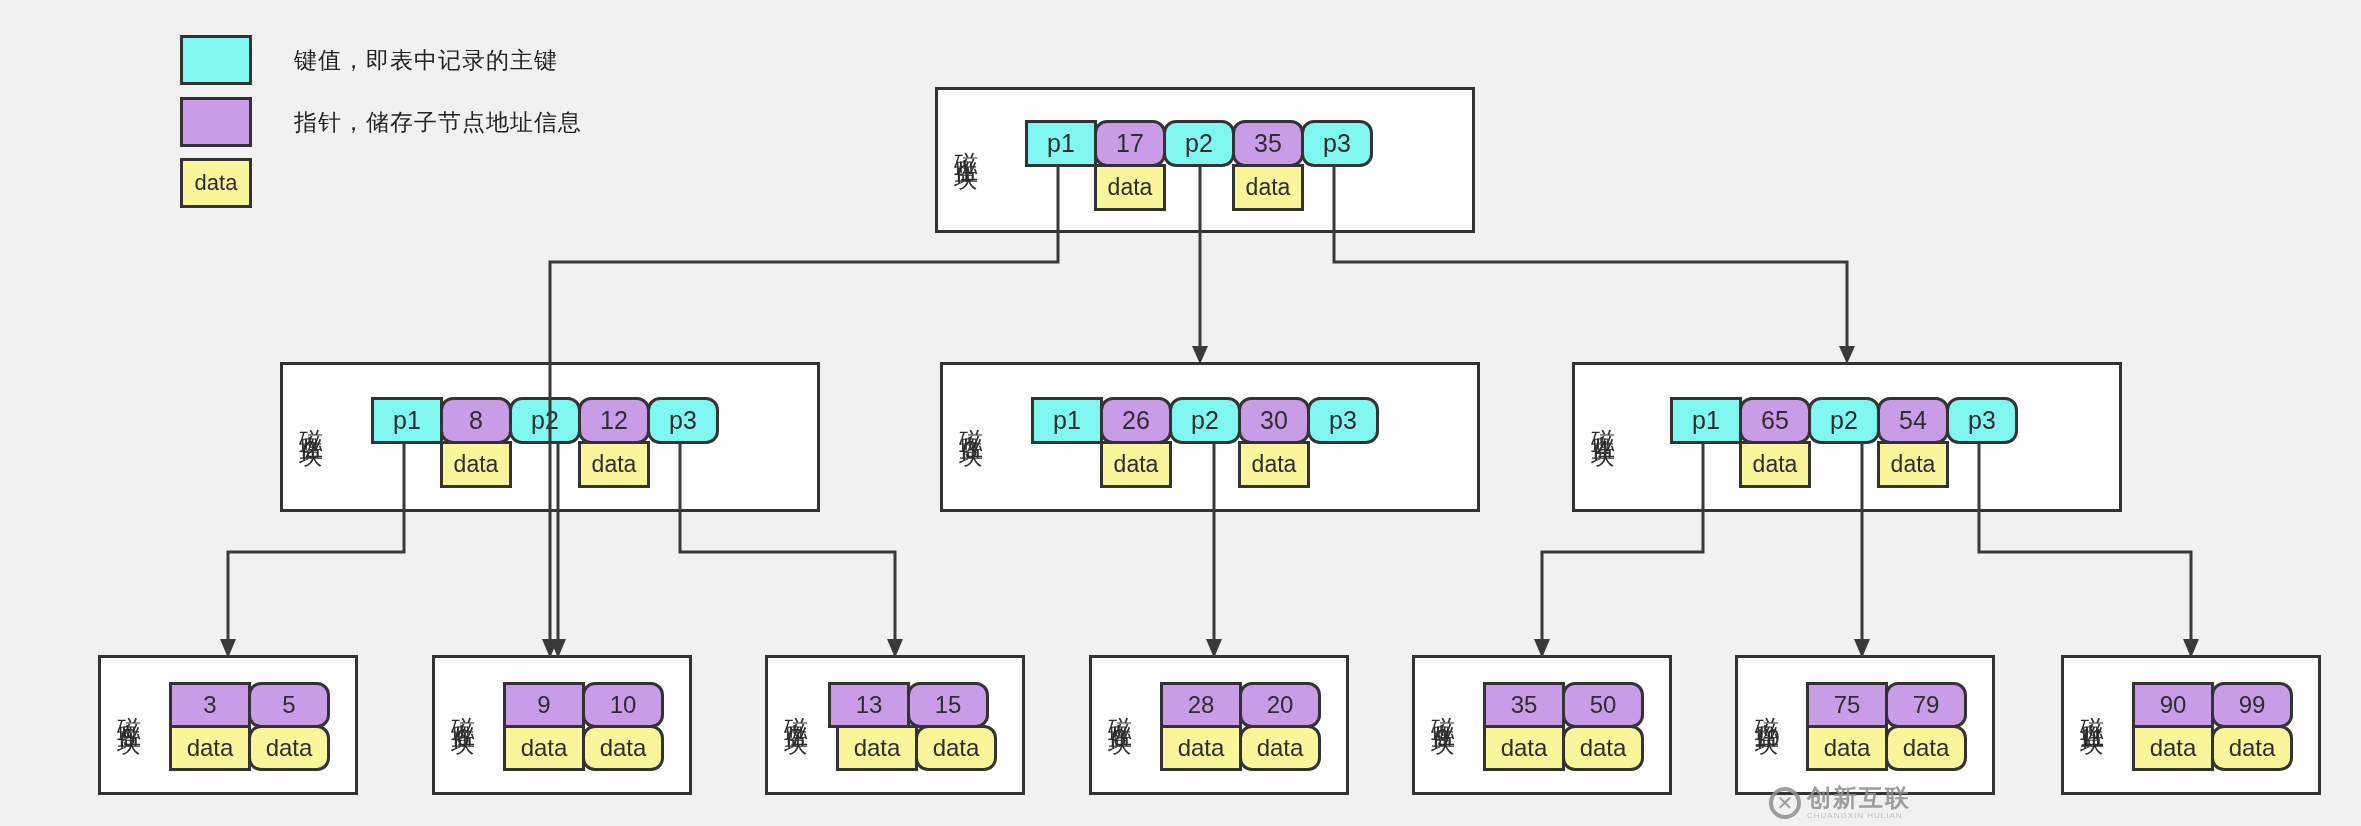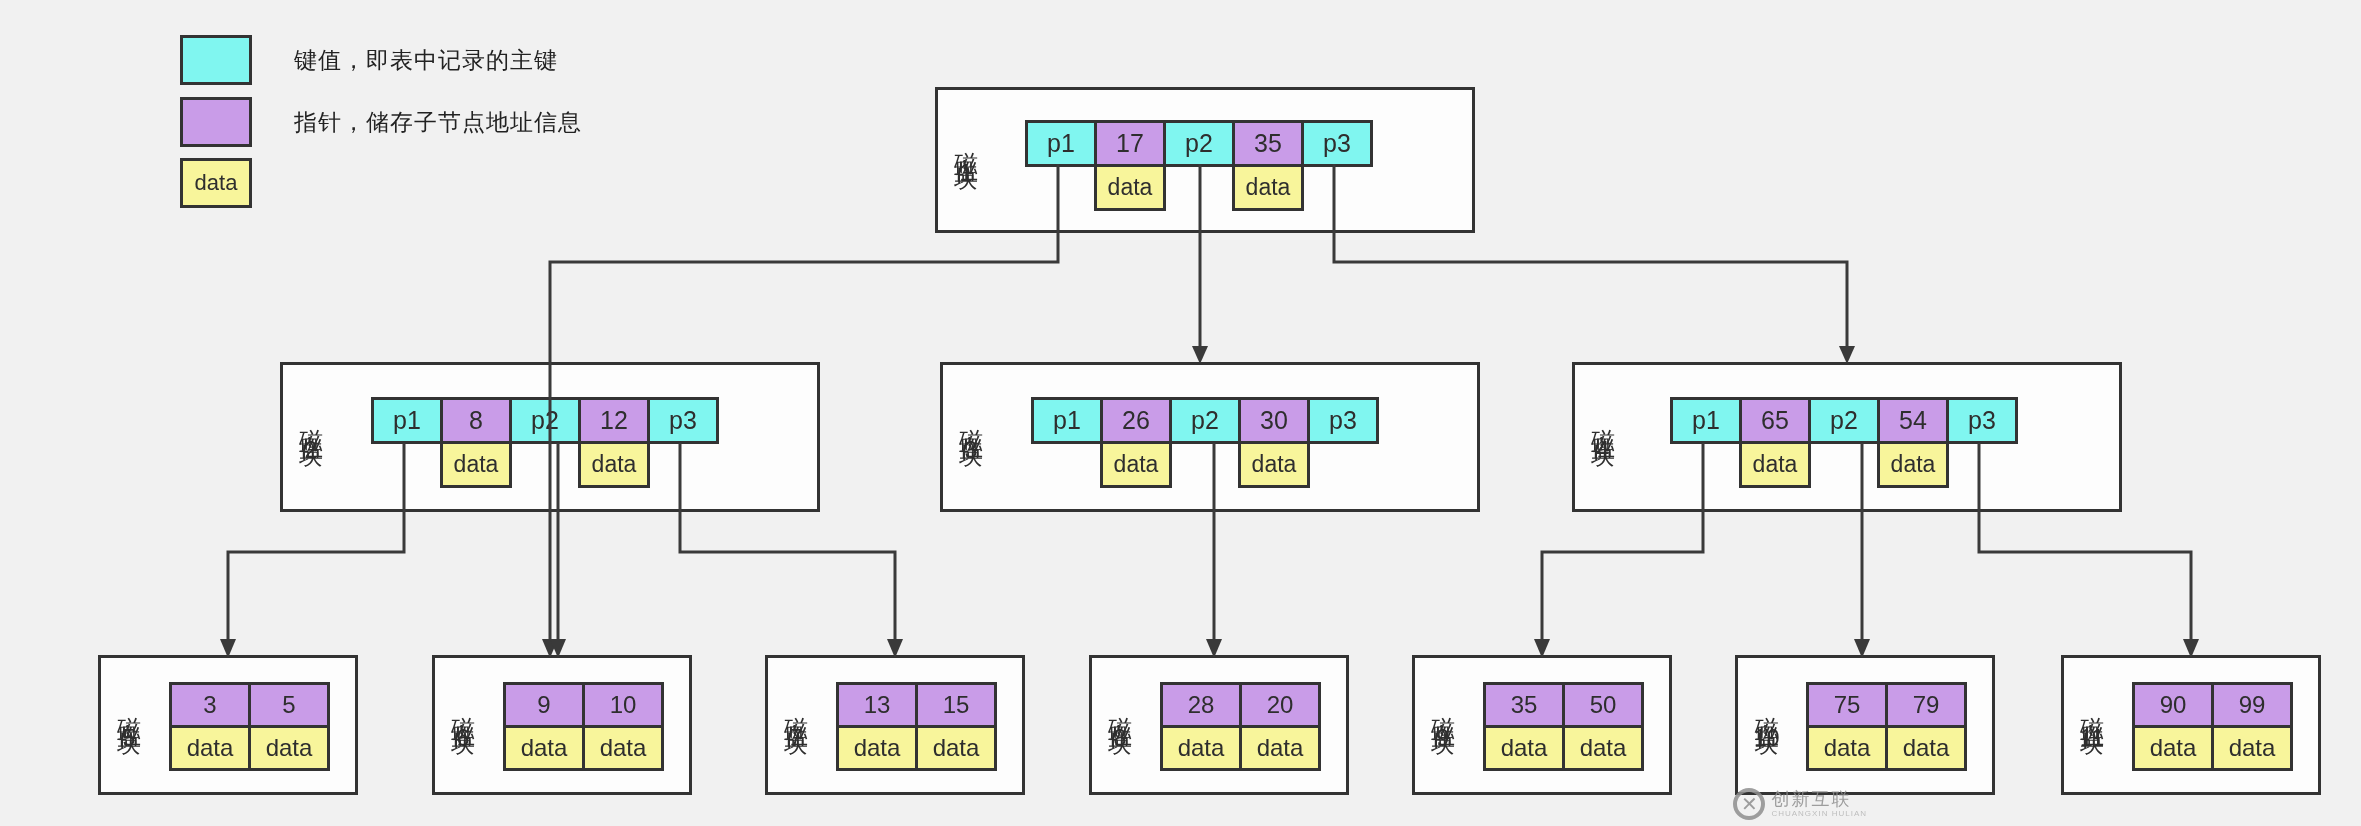--- a/index.html
+++ b/index.html
@@ -2,59 +2,59 @@
 <html style="--bg: #f1f1f1; --node-fill: #fdfdfd; --border: #333333; --line: #3a3a3a; --cell-cyan: #80f6f0; --cell-purple: #c99ce8; --cell-yellow: #f8f59b; --text: #2e2e2e; --wm: #8f8f8f; --wm-sub: #b5b5b5;"><head>
 <meta charset="utf-8">
 <style>
   :root{
     --bg:#f1f1f1; --node-fill:#fdfdfd; --border:#333333; --line:#3a3a3a;
     --cell-cyan:#80f6f0; --cell-purple:#c99ce8; --cell-yellow:#f8f59b;
     --text:#2e2e2e; --wm:#8f8f8f; --wm-sub:#b5b5b5;
   }
   html,body{margin:0;padding:0;}
   body{background:var(--bg);font-family:"Liberation Sans","DejaVu Sans",sans-serif;overflow:hidden;}
-  .canvas{position:relative;width:1873px;height:826px;background:var(--bg);}
+  .canvas{position:relative;width:1873px;height:826px;background:var(--bg);padding-left:44px;}
 
   
   .legend{position:absolute;left:0;top:0;}
   .lg-row{position:absolute;display:flex;align-items:center;}
   .lg-swatch{width:72px;height:50px;border:3px solid var(--border);box-sizing:border-box;
     display:flex;align-items:center;justify-content:center;font-size:22px;color:var(--text);}
   .lg-label{margin-left:42px;font-size:23px;color:#222;white-space:nowrap;letter-spacing:1px;}
 
   
   .node{position:absolute;background:var(--node-fill);border:3px solid var(--border);box-sizing:border-box;}
   .vlabel{position:absolute;left:16px;top:50%;transform:translateY(-50%);
     display:flex;flex-direction:column;align-items:center;color:var(--text);}
   .vchars{writing-mode:vertical-rl;text-orientation:upright;font-size:24px;line-height:1.0;letter-spacing:7px;}
   .vnum{font-size:23px;margin-top:6px;}
   .cellrow{position:absolute;display:flex;text-align:center;}
   .cell{width:72px;height:47px;border:3px solid var(--border);box-sizing:border-box;
     display:flex;align-items:center;justify-content:center;font-size:25px;color:var(--text);}
-  .cell + .cell{margin-left:-3px;}
+  .cell + .cell{margin-left:-3px;border-radius:13px;}
   .cyan{background:var(--cell-cyan);}
   .purple{background:var(--cell-purple);}
   .yellow{background:var(--cell-yellow);}
   .databox{position:absolute;width:72px;height:47px;border:3px solid var(--border);box-sizing:border-box;
     background:var(--cell-yellow);display:flex;align-items:center;justify-content:center;
     font-size:23px;color:var(--text);}
   .leaf .cell{width:82px;height:46px;font-size:24px;}
 
   
   .wires{position:absolute;left:0;top:0;pointer-events:none;}
   .wires path{fill:none;stroke:var(--line);stroke-width:3;}
   .wires polygon{fill:var(--line);stroke:none;}
 
   
   .watermark{position:absolute;right:6px;bottom:6px;display:flex;align-items:center;opacity:.85;}
   .wm-icon{width:32px;height:32px;border-radius:50%;border:4px solid var(--wm);box-sizing:border-box;
     display:flex;align-items:center;justify-content:center;color:var(--wm);
     font-size:20px;font-weight:bold;margin-right:6px;}
   .wm-text{display:flex;flex-direction:column;line-height:1;}
-  .wm-brand{font-size:18px;font-weight:normal;color:var(--wm);letter-spacing:2px;}
+  .wm-brand{font-size:24px;font-weight:bold;color:var(--wm);letter-spacing:2px;}
   .wm-sub{font-size:8px;color:var(--wm-sub);letter-spacing:1px;margin-top:2px;}
 </style>
 </head>
 <body>
 
 <div class="canvas">
 
   <div class="legend">
     <div class="lg-row" style="left:180px;top:35px">
       <div class="lg-swatch cyan"></div>
@@ -161,21 +161,21 @@
       <div class="cell yellow">data</div>
       <div class="cell yellow">data</div>
     </div>
   </div>
 
   <div class="node leaf" style="left:765px;top:655px;width:260px;height:140px">
     <div class="vlabel">
       <span class="vchars">磁盘块</span>
       <span class="vnum">7</span>
     </div>
-    <div class="cellrow" style="left:68px;top:24px">
+    <div class="cellrow" style="left:60px;top:24px">
       <div class="cell purple">13</div>
       <div class="cell purple">15</div>
     </div>
     <div class="cellrow" style="left:68px;top:67px">
       <div class="cell yellow">data</div>
       <div class="cell yellow">data</div>
     </div>
   </div>
 
   <div class="node leaf" style="left:1089px;top:655px;width:260px;height:140px">

